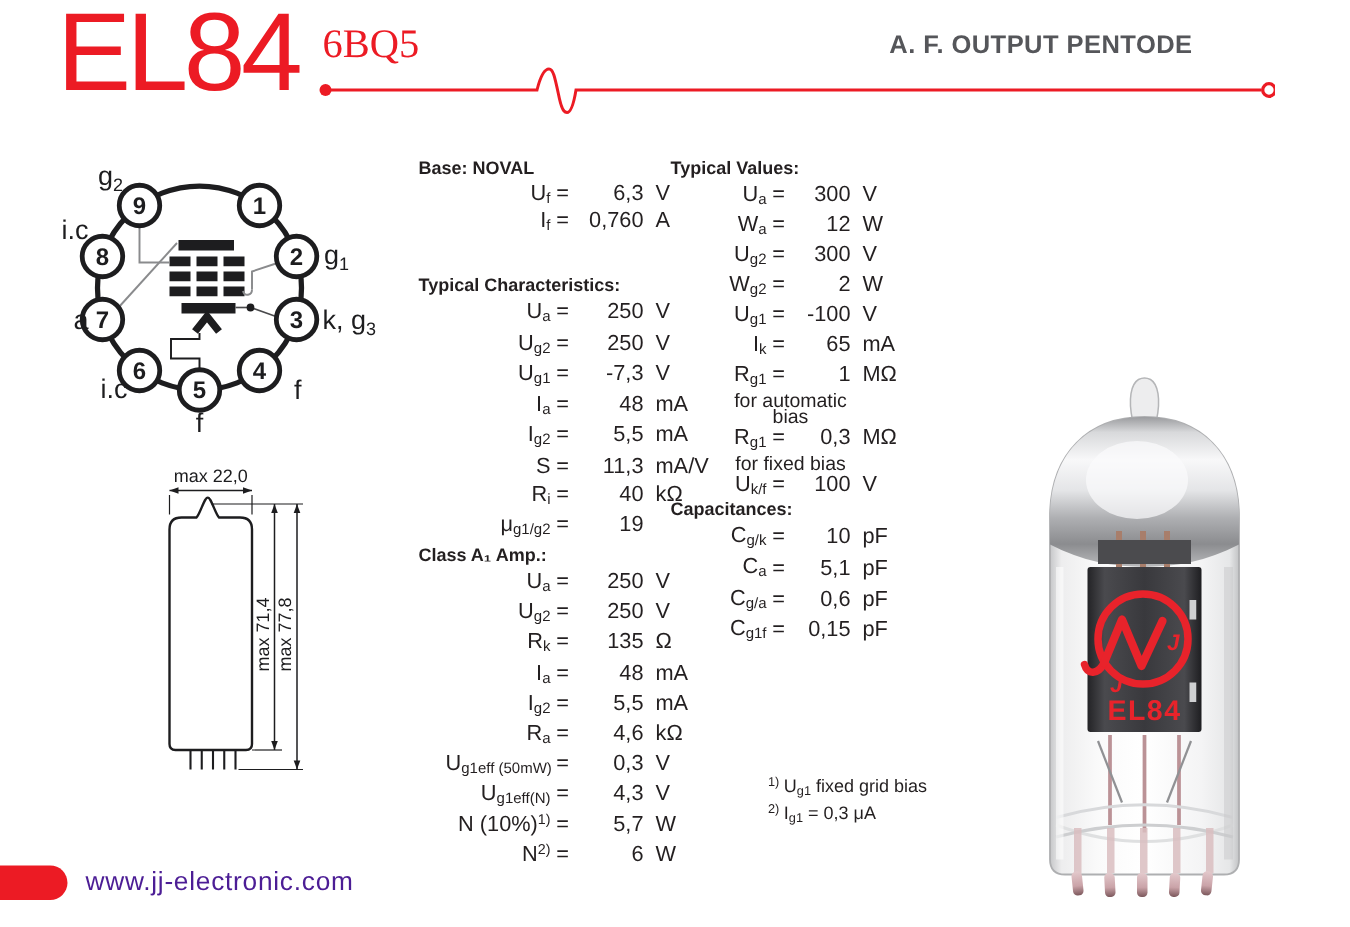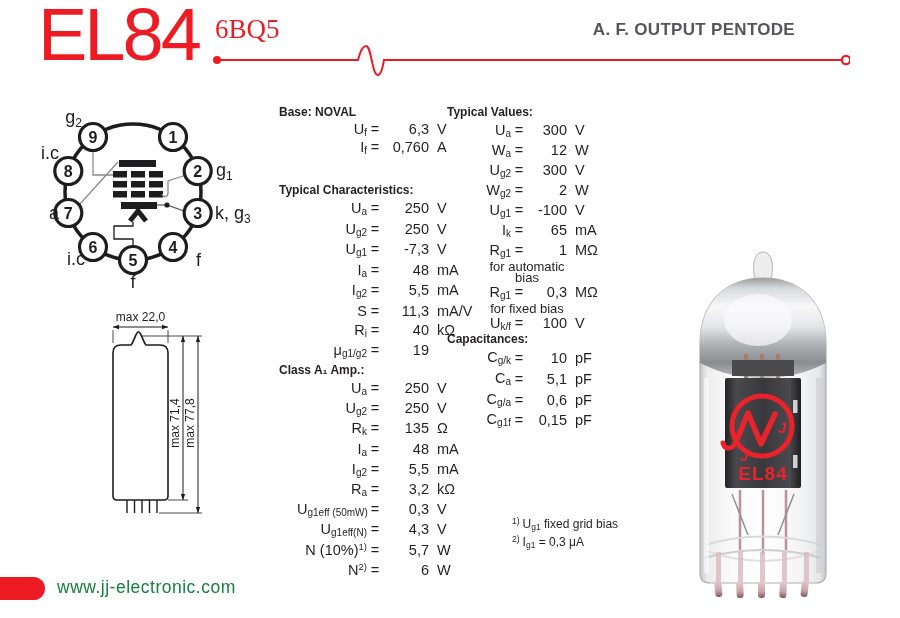--- a/index.html
+++ b/index.html
@@ -34,21 +34,21 @@
   .spec-note{font-size:13px;line-height:11px;margin-left:30px;width:100px;text-align:center;}
 
   
   #footnotes{position:absolute;left:512px;top:516px;font-size:12px;line-height:16.5px;}
   #footnotes .sup{font-size:8.5px;top:-4px;padding-right:3px;}
   #footnotes .sub{font-size:8.5px;top:2px;}
 
   
   .footer-bar{position:absolute;left:0;top:577px;width:45px;height:23px;background:#ec1b24;
     border-radius:0 12px 12px 0;}
-  .footer-url{position:absolute;left:57px;top:577px;font-size:17.5px;color:#15803d;
+  .footer-url{position:absolute;left:57px;top:577px;font-size:17.5px;color:#4c1d95;
     letter-spacing:.5px;text-decoration:none;}
 
   svg{position:absolute;}
   svg text{font-family:"Liberation Sans", sans-serif;}
 </style>
 </head>
 <body>
 
 <div id="page">
 
@@ -280,21 +280,21 @@
         </div>
         <div class="spec-row">
           <span class="c-sym">I<span class="sub">g2</span></span>
           <span class="c-eq">=</span>
           <span class="c-val">5,5</span>
           <span class="c-unit">mA</span>
         </div>
         <div class="spec-row">
           <span class="c-sym">R<span class="sub">a</span></span>
           <span class="c-eq">=</span>
-          <span class="c-val">3,2</span>
+          <span class="c-val">4,6</span>
           <span class="c-unit">kΩ</span>
         </div>
         <div class="spec-row">
           <span class="c-sym">U<span class="sub">g1eff (50mW)</span></span>
           <span class="c-eq">=</span>
           <span class="c-val">0,3</span>
           <span class="c-unit">V</span>
         </div>
         <div class="spec-row">
           <span class="c-sym">U<span class="sub">g1eff(N)</span></span>

